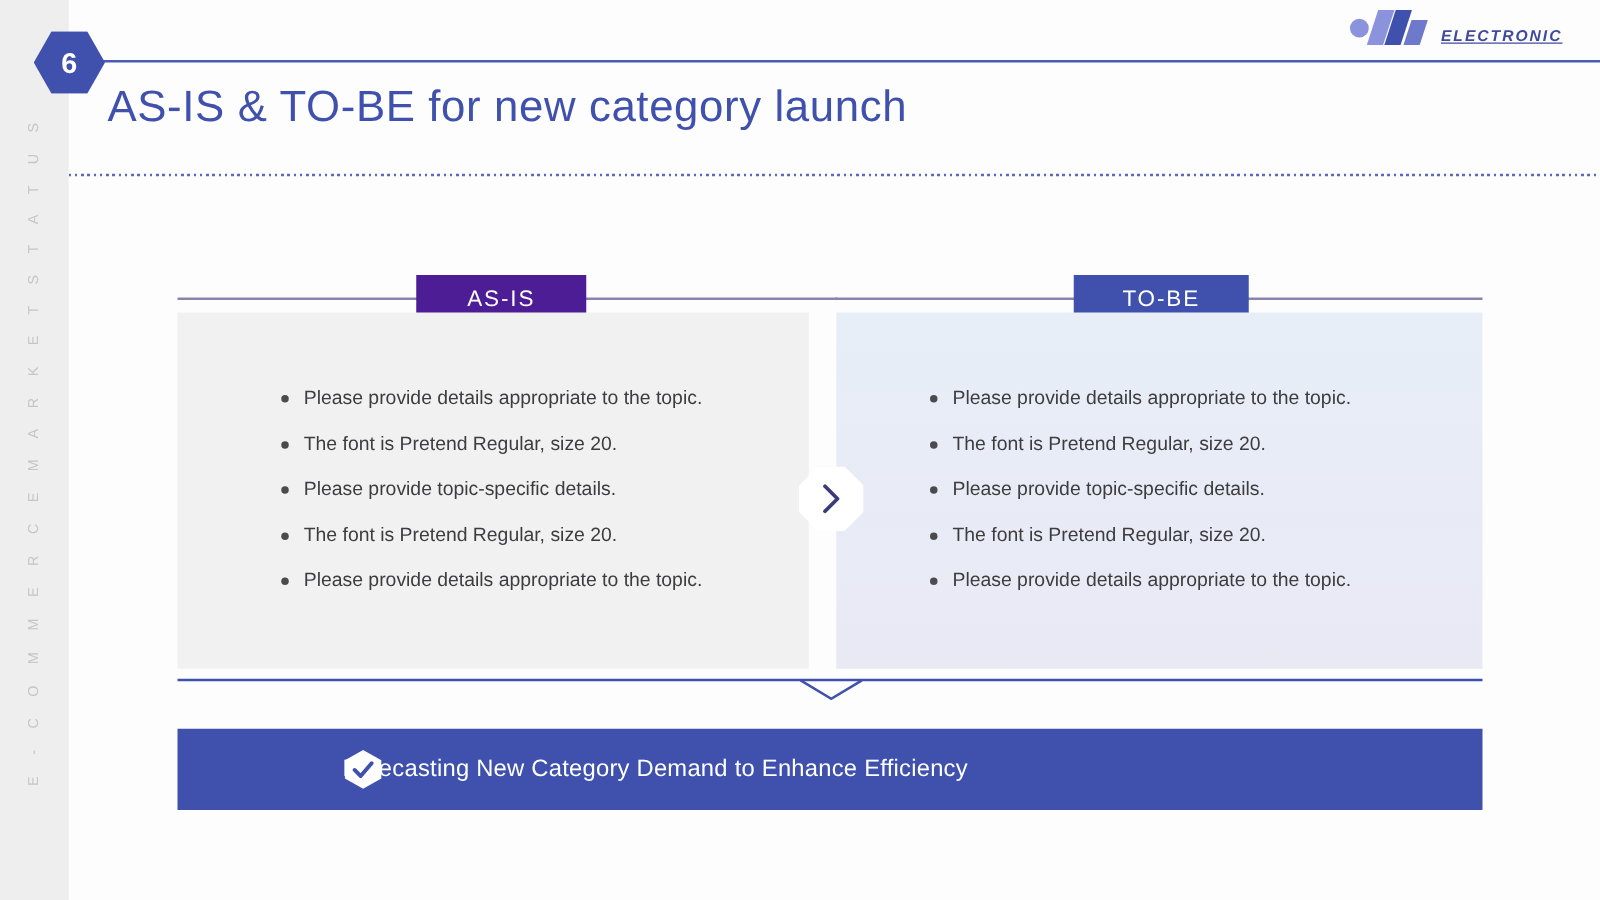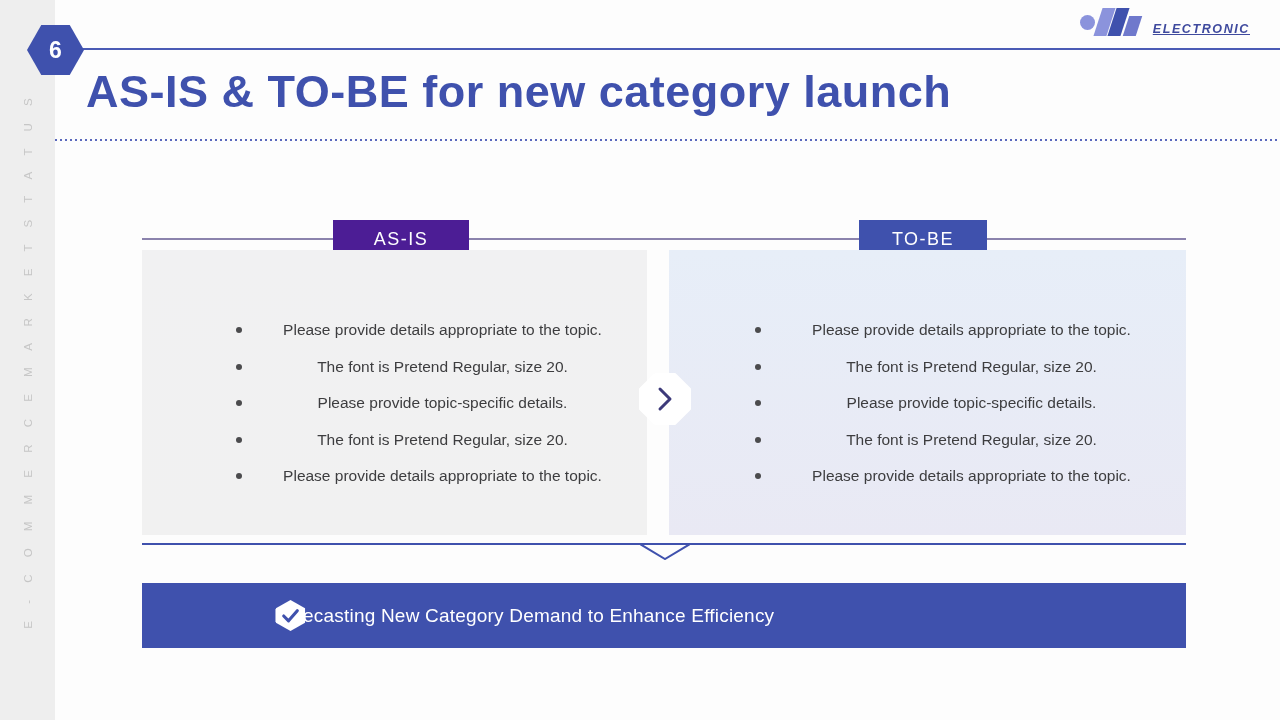--- a/index.html
+++ b/index.html
@@ -58,23 +58,23 @@
     display: flex;
     align-items: center;
     justify-content: center;
     color: #ffffff;
     font-size: 23px;
     font-weight: 700;
   }
   #page-title {
     position: absolute;
     left: 86px; top: 66px;
-    font-size: 45px;
+    font-size: 35px;
     color: #3f51ad;
-    font-weight: 700;
+    font-weight: 400;
     letter-spacing: 0.5px;
     white-space: nowrap;
   }
   #title-divider {
     position: absolute;
     left: 55px; top: 139px;
     width: 1225px; height: 2px;
     background-image: repeating-linear-gradient(
         to right, #5a68bd 0px, #5a68bd 2px, rgba(0,0,0,0) 2px, rgba(0,0,0,0) 5px);
   }
@@ -127,42 +127,41 @@
     top: 220px;
     height: 38px;
     display: flex;
     align-items: center;
     justify-content: center;
     color: #ffffff;
     font-size: 18px;
     letter-spacing: 1.5px;
   }
   #head-asis { left: 333px; width: 136px; background: #4c1d95; }
-  #head-tobe { left: 859px; width: 128px; background: #3f51ad; }
+  #head-tobe { left: 859px; width: 140px; background: #3f51ad; }
 
   .panel-body {
     position: absolute;
     top: 250px;
     height: 285px;
     padding: 0;
   }
   #body-asis {
     left: 142px; width: 505px;
     background: linear-gradient(180deg, #f1f1f2 0%, #f1f1f1 100%);
   }
   #body-tobe {
     left: 669px; width: 517px;
     background: linear-gradient(180deg, #e7eef8 0%, #e9e9f4 100%);
   }
 
   .bullets {
     list-style: none;
-    margin: 16px;
+    margin: 5px;
     padding: 56px 0 0 78px;
-    text-align: center;
   }
   #body-tobe .bullets { padding-left: 70px; }
   .bullets li {
     position: relative;
     font-size: 15.5px;
     color: #3d3d3f;
     line-height: 1;
     margin-bottom: 21px;
     padding-left: 18px;
   }

